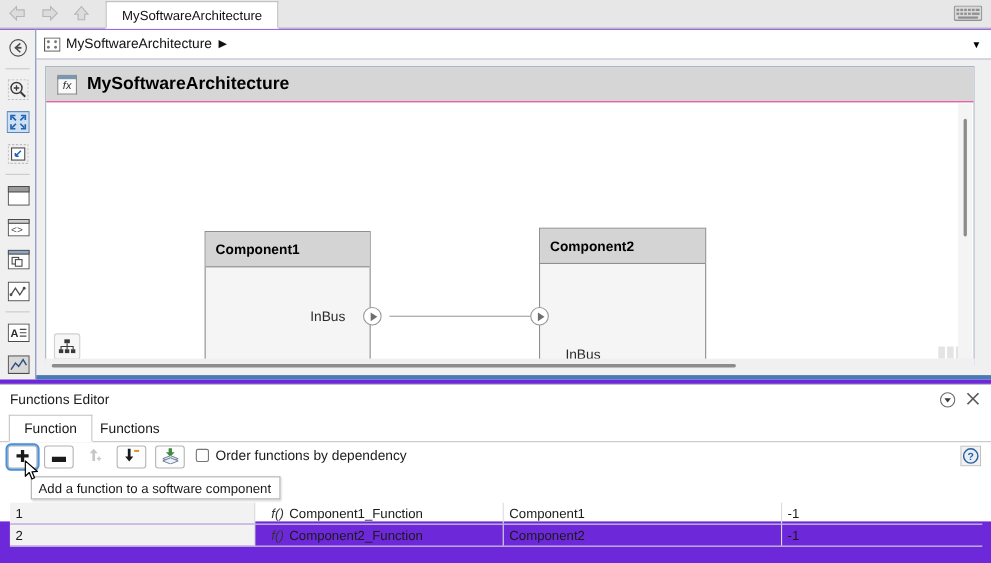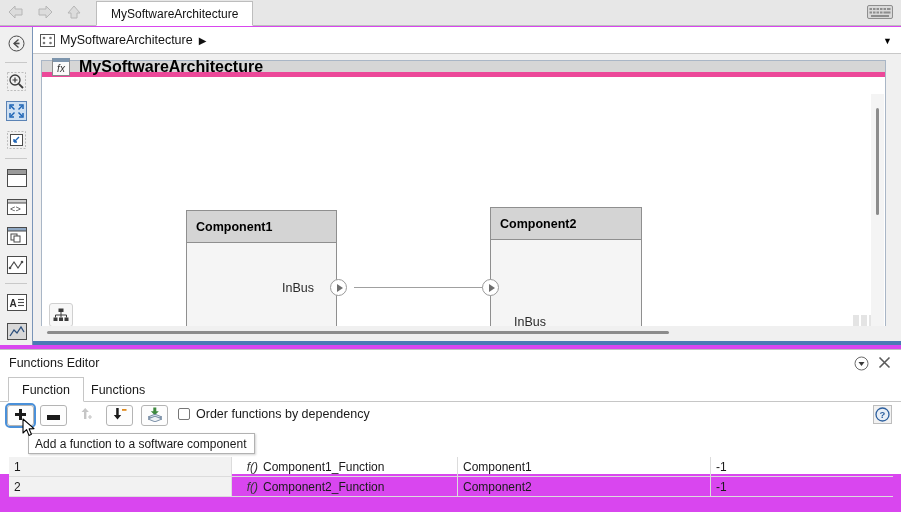--- a/index.html
+++ b/index.html
@@ -3,21 +3,21 @@
 <meta charset="utf-8">
 <style>
   * { box-sizing: border-box; margin:0; padding:0; }
   html,body { width:901px; height:512px; overflow:hidden; }
   body {
     font-family: "Liberation Sans", sans-serif;
     font-size: 12px;
     color: #1a1a1a;
     background: #ffffff;
   }
-  .app { position:relative; width:901px; height:512px; background:#d946ef; }
+  .app { position:relative; width:901px; height:512px; background:#6d28d9; }
 
   
   .tabstrip {
     position:absolute; left:0; top:0; width:901px; height:26px;
     background:#e7e7e7; border-bottom:1px solid #bdbdbd;
     display:flex; align-items:flex-end;
   }
   .navbtns { display:flex; align-items:center; height:26px; padding:0 6px; gap:9px; }
   .navarrow { width:20px; height:16px; position:relative; }
   .navarrow svg { display:block; }
@@ -53,22 +53,22 @@
   
   .canvaswrap {
     position:absolute; left:33px; top:54px; width:868px; height:291px;
     background:#f0f0f0;
   }
   .canvas-outer {
     position:absolute; left:8px; top:6px; width:845px; height:272px;
     background:#ffffff; border:1px solid #a9b6c6;
   }
   .canvas-title {
-    position:absolute; left:0; top:0; right:0; height:16px;
-    background:#d6d6d6; border-bottom:5px solid #ec4899;
+    position:absolute; left:0; top:0; right:0; height:32px;
+    background:#d6d6d6; border-bottom:1px solid #ec4899;
     display:flex; align-items:center;
   }
   .fx-badge {
     margin-left:10px; width:18px; height:18px; background:#fafafa;
     border:1px solid #8a8a8a; border-top:4px solid #7d95ad;
     font-style:italic; font-size:10px; line-height:13px; text-align:center; color:#333;
   }
   .canvas-title-text { margin-left:9px; font-size:16px; font-weight:bold; color:#000; }
 
   .diagram { position:absolute; left:0; top:33px; right:0; bottom:0; overflow:hidden; }

